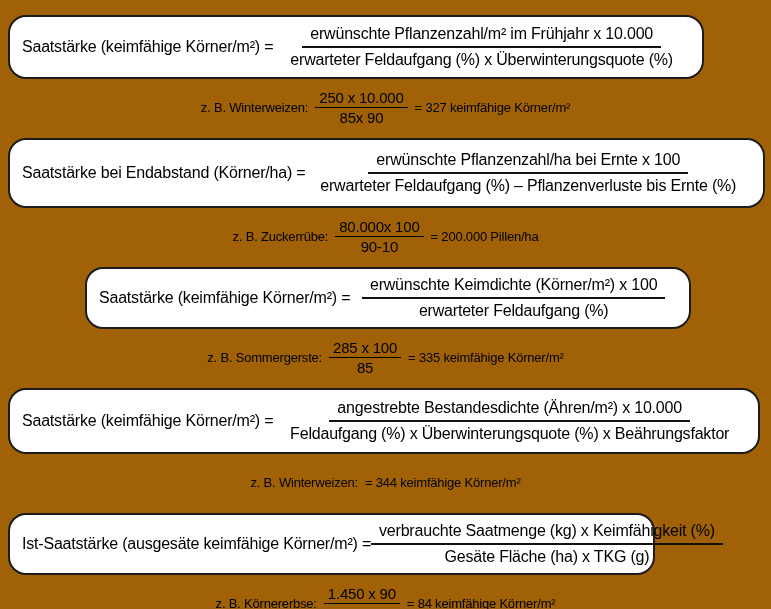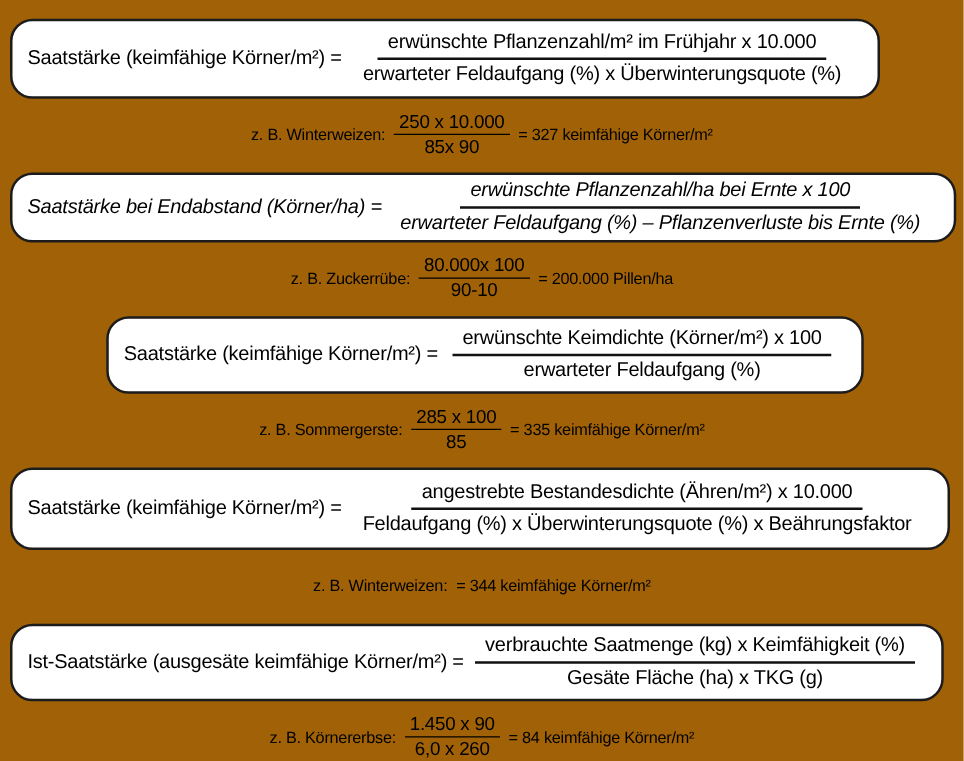--- a/index.html
+++ b/index.html
@@ -18,24 +18,24 @@
   }
   .fbox {
     border: 2px solid #1c1c1c;
     border-radius: 18px;
     display: flex;
     align-items: center;
     padding: 0 12px;
     background: #ffffff;
   }
   .b0 { margin-left: 8px;  width: 696px; height: 64px; }
-  .b1 { margin-left: 8px;  width: 757px; height: 56px; font-style: italic; }
+  .b1 { margin-left: 8px;  width: 757px; height: 70px; }
   .b2 { margin-left: 85px; width: 606px; height: 62px; }
   .b3 { margin-left: 8px;  width: 752px; height: 66px; }
-  .b4 { margin-left: 8px;  width: 747px; height: 62px; }
+  .b4 { margin-left: 8px;  width: 647px; height: 62px; }
   .fbox-label {
     font-size: 16px;
     letter-spacing: -0.2px;
     white-space: nowrap;
     flex: none;
   }
   .frac-wrap {
     flex: 1;
     display: flex;
     justify-content: center;

